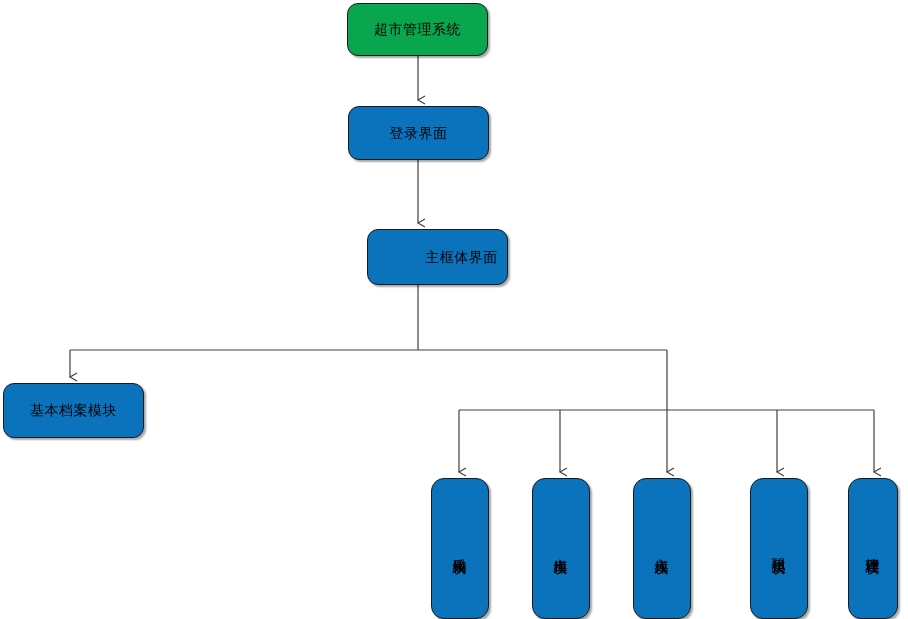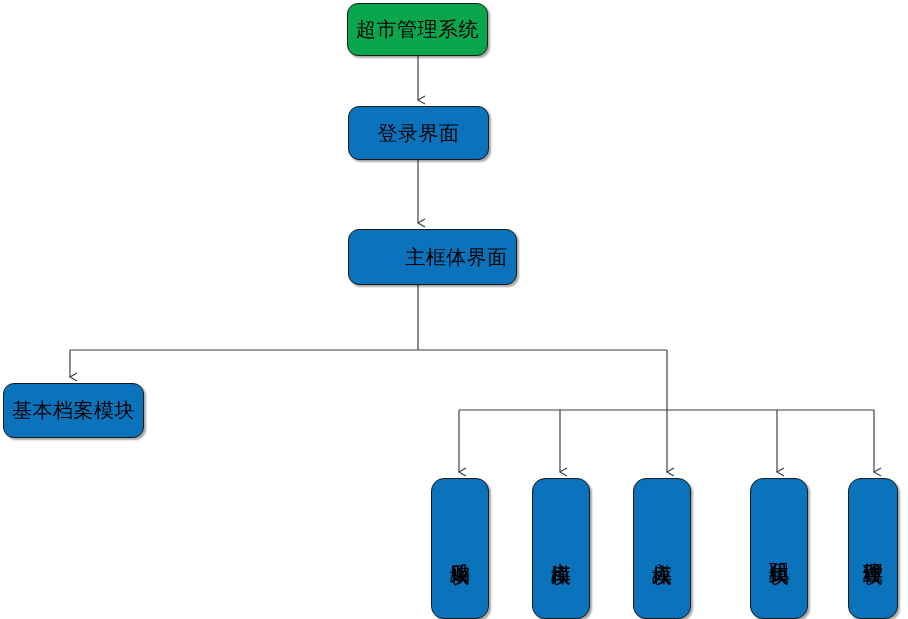--- a/index.html
+++ b/index.html
@@ -28,21 +28,21 @@
     position: absolute;
     box-sizing: border-box;
     border: 1px solid #1a1a1a;
     border-radius: 11px;
     color: #000000;
     display: flex;
     align-items: center;
     justify-content: center;
     text-align: center;
     box-shadow: 2px 2px 2px rgba(0,0,0,0.35);
-    font-size: 20px;
+    font-size: 14px;
     line-height: 1.15;
     letter-spacing: 0.5px;
     user-select: none;
   }
   .node.green { background: #09A64D; }
   .node.blue  { background: #0B72BC; }
   .node.vert {
     writing-mode: vertical-rl;
     text-orientation: upright;
     letter-spacing: 1px;
@@ -84,21 +84,21 @@
   </svg>
 
   <div class="node green" style="left:347px; top:3px; width:141px; height:53px;">
     <span class="label">超市管理系统</span>
   </div>
 
   <div class="node blue" style="left:348px; top:106px; width:141px; height:54px;">
     <span class="label">登录界面</span>
   </div>
 
-  <div class="node blue" style="left:348px; top:229px; width:169px; height:56px;padding-left:48px;">
+  <div class="node blue" style="left:367px; top:229px; width:141px; height:56px;padding-left:48px;">
     <span class="label">主框体界面</span>
   </div>
 
   <div class="node blue" style="left:3px; top:383px; width:141px; height:55px;text-align:right;">
     <span class="label">基本档案模块</span>
   </div>
 
   <div class="node blue vert" style="left:431px; top:478px; width:58px; height:141px;">
     <span class="label">采购模块</span>
   </div>

